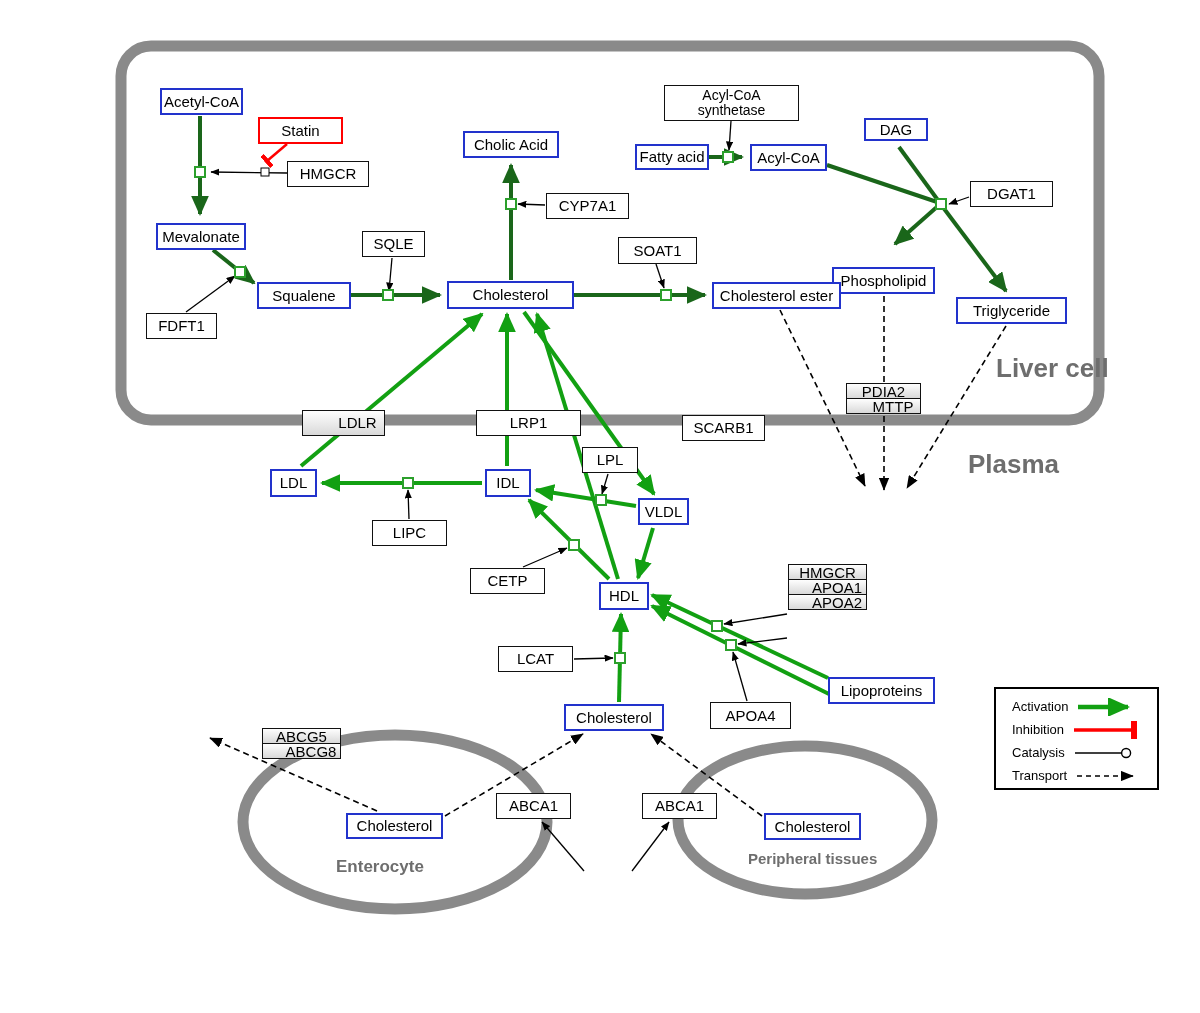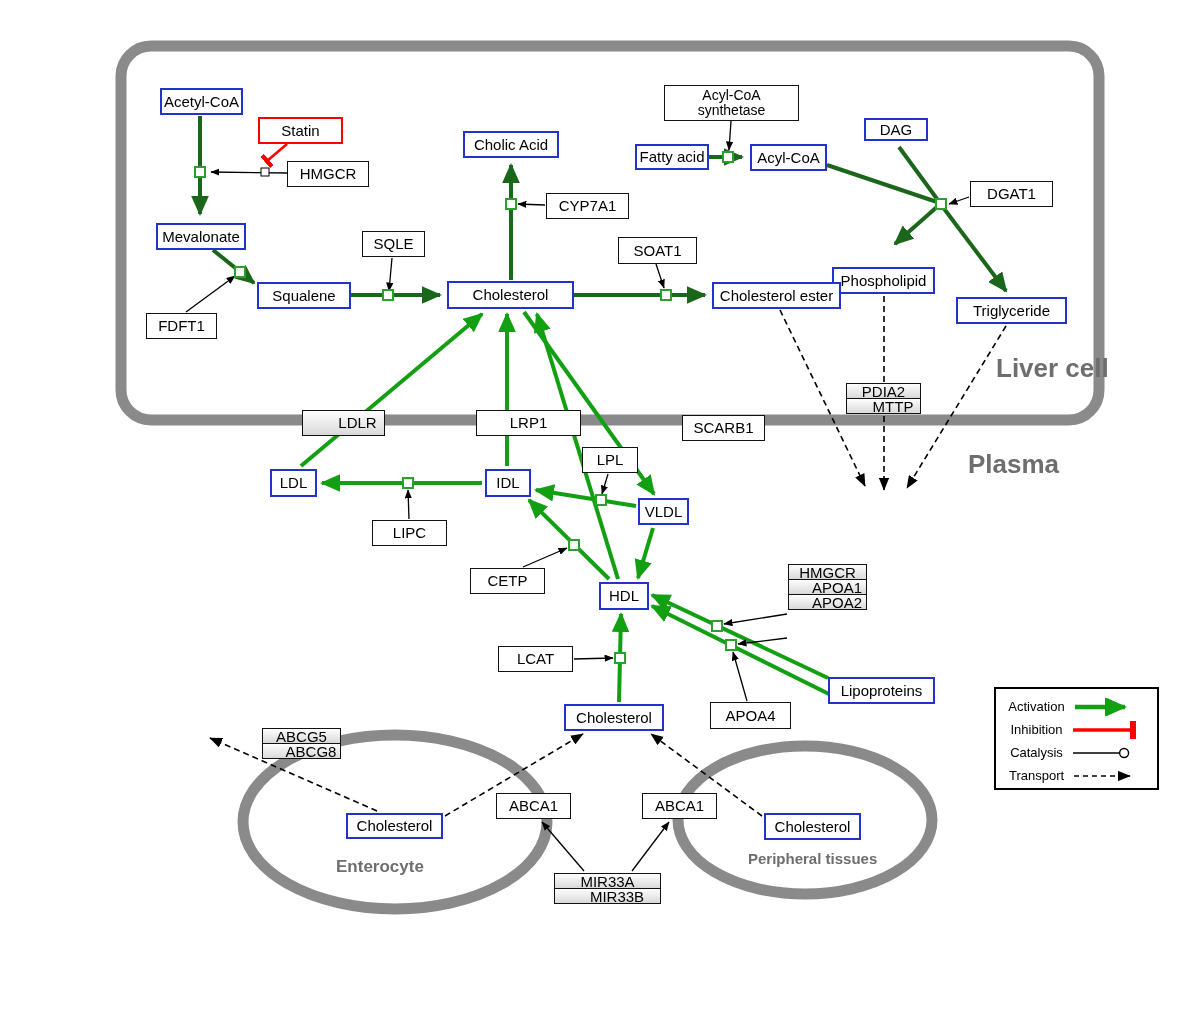--- a/index.html
+++ b/index.html
@@ -18,21 +18,21 @@
                 font-size:15px; background:linear-gradient(180deg,#fefefe,#d9d9d9); }
   .stack .row + .row { margin-top:-1px;padding-left:19px; }
 
   .apo { position:absolute; display:grid; grid-template-columns:1fr 1fr; }
   .apo .cell { box-sizing:border-box; height:26px; border:1px solid #111; display:flex; align-items:center; justify-content:center;
                font-size:15px; background:#fff; margin:0 0 -1px -1px; }
 
   .comp-label { position:absolute; color:#6e6e6e; font-weight:bold; white-space:nowrap; }
 
   .legend { position:absolute; box-sizing:border-box; border:2px solid #000; background:#fff; padding:6px 8px; }
-  .legend .lrow { display:flex; align-items:center; justify-content:center; height:23px; font-size:13px; color:#000; }
+  .legend .lrow { display:flex; align-items:center; justify-content:flex-start; height:23px; font-size:13px; color:#000;margin-left:8px; }
   .legend .lrow svg { flex:0 0 auto; margin-left:8px; }
 
   .gl { stroke:#1a661a; stroke-width:4; fill:none; }
   .gp { stroke:#12a012; stroke-width:4; fill:none; }
   .c  { stroke:#000; stroke-width:1.3; fill:none; }
   .t  { stroke:#000; stroke-width:1.6; fill:none; stroke-dasharray:6 4; }
   .i  { stroke:#f00; stroke-width:2.5; fill:none; }
   .sq { fill:#fff; stroke:#2ca02c; stroke-width:2; }
 </style>
 </head>
@@ -180,24 +180,20 @@
   </div>
   <div class="stack" style="left:788px;top:564px;width:79px;">
     <div class="row">HMGCR</div>
     <div class="row">APOA1</div>
     <div class="row">APOA2</div>
   </div>
   <div class="stack" style="left:262px;top:728px;width:79px;">
     <div class="row">ABCG5</div>
     <div class="row">ABCG8</div>
   </div>
-  <div class="stack" style="left:554px;top:873px;width:107px;">
-    <div class="row">MIR33A</div>
-    <div class="row">MIR33B</div>
-  </div>
 
 
   <div class="comp-label" style="left:958px;top:353px;font-size:26px;margin-left:38px;">Liver cell</div>
   <div class="comp-label" style="left:968px;top:449px;font-size:26px;">Plasma</div>
   <div class="comp-label" style="left:336px;top:857px;font-size:17px;">Enterocyte</div>
   <div class="comp-label" style="left:748px;top:850px;font-size:15px;">Peripheral tissues</div>
 
   <div class="legend" style="left:994px;top:687px;width:165px;height:103px;">
     <div class="lrow">
       <span>Activation</span>

